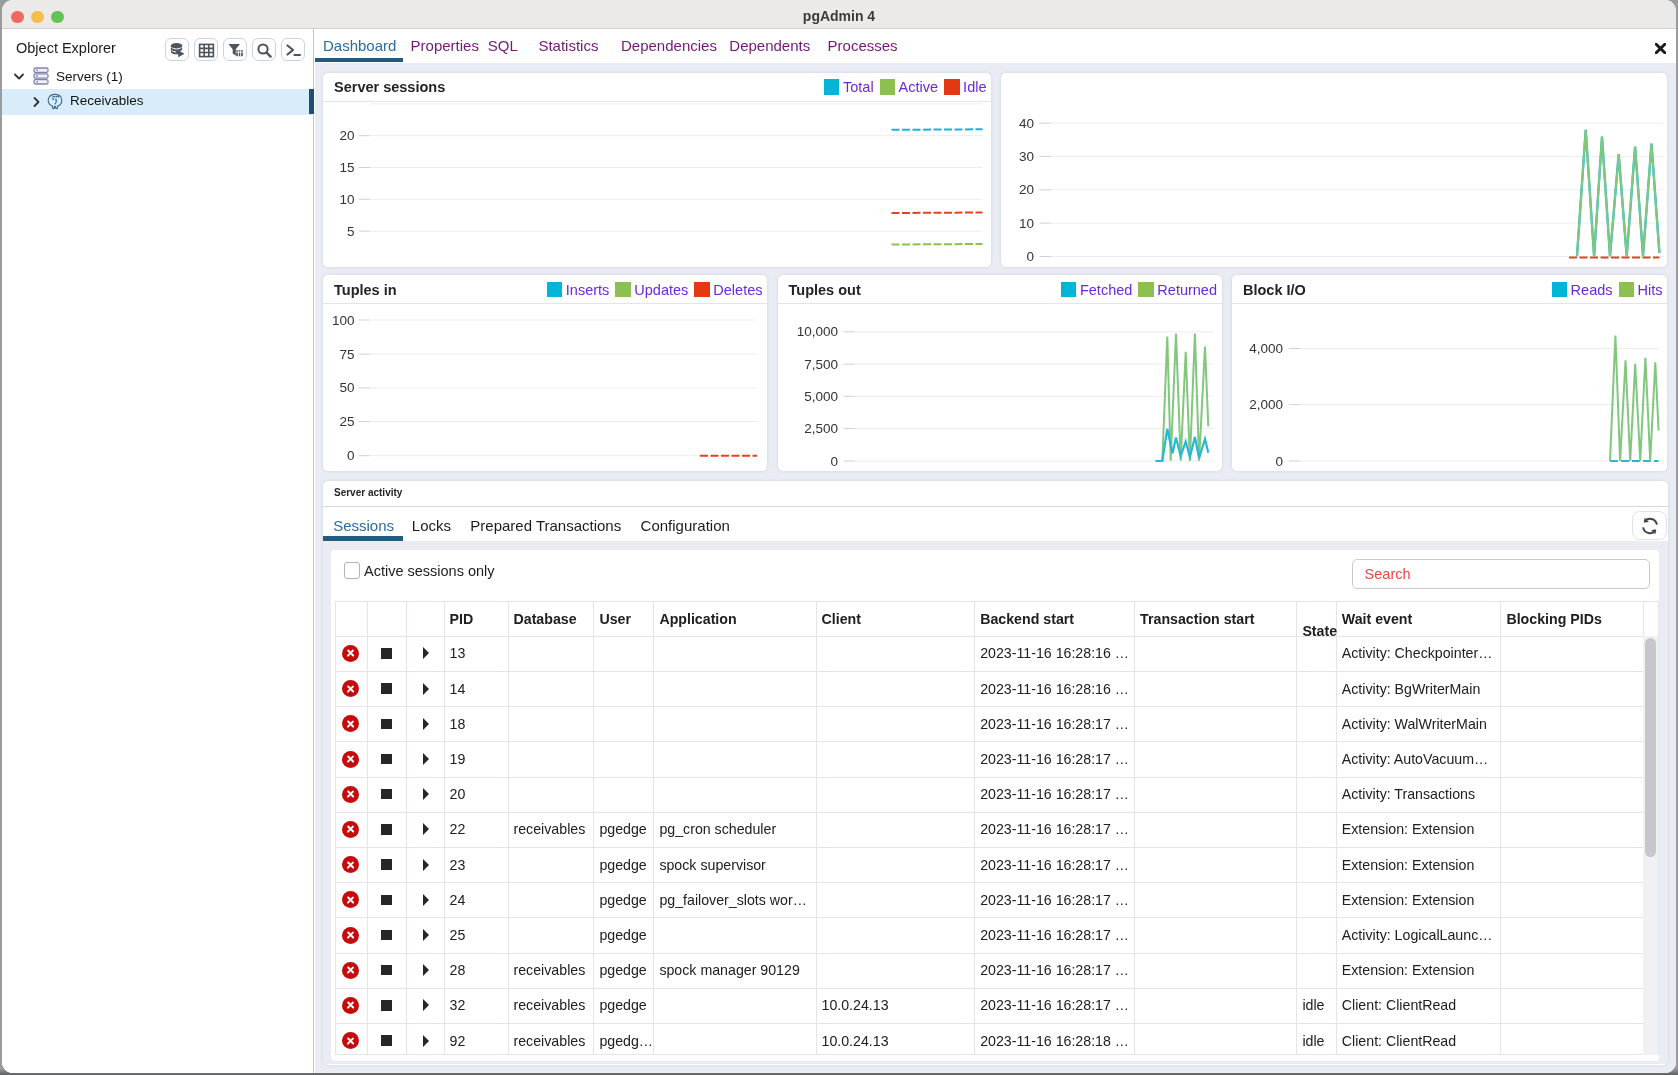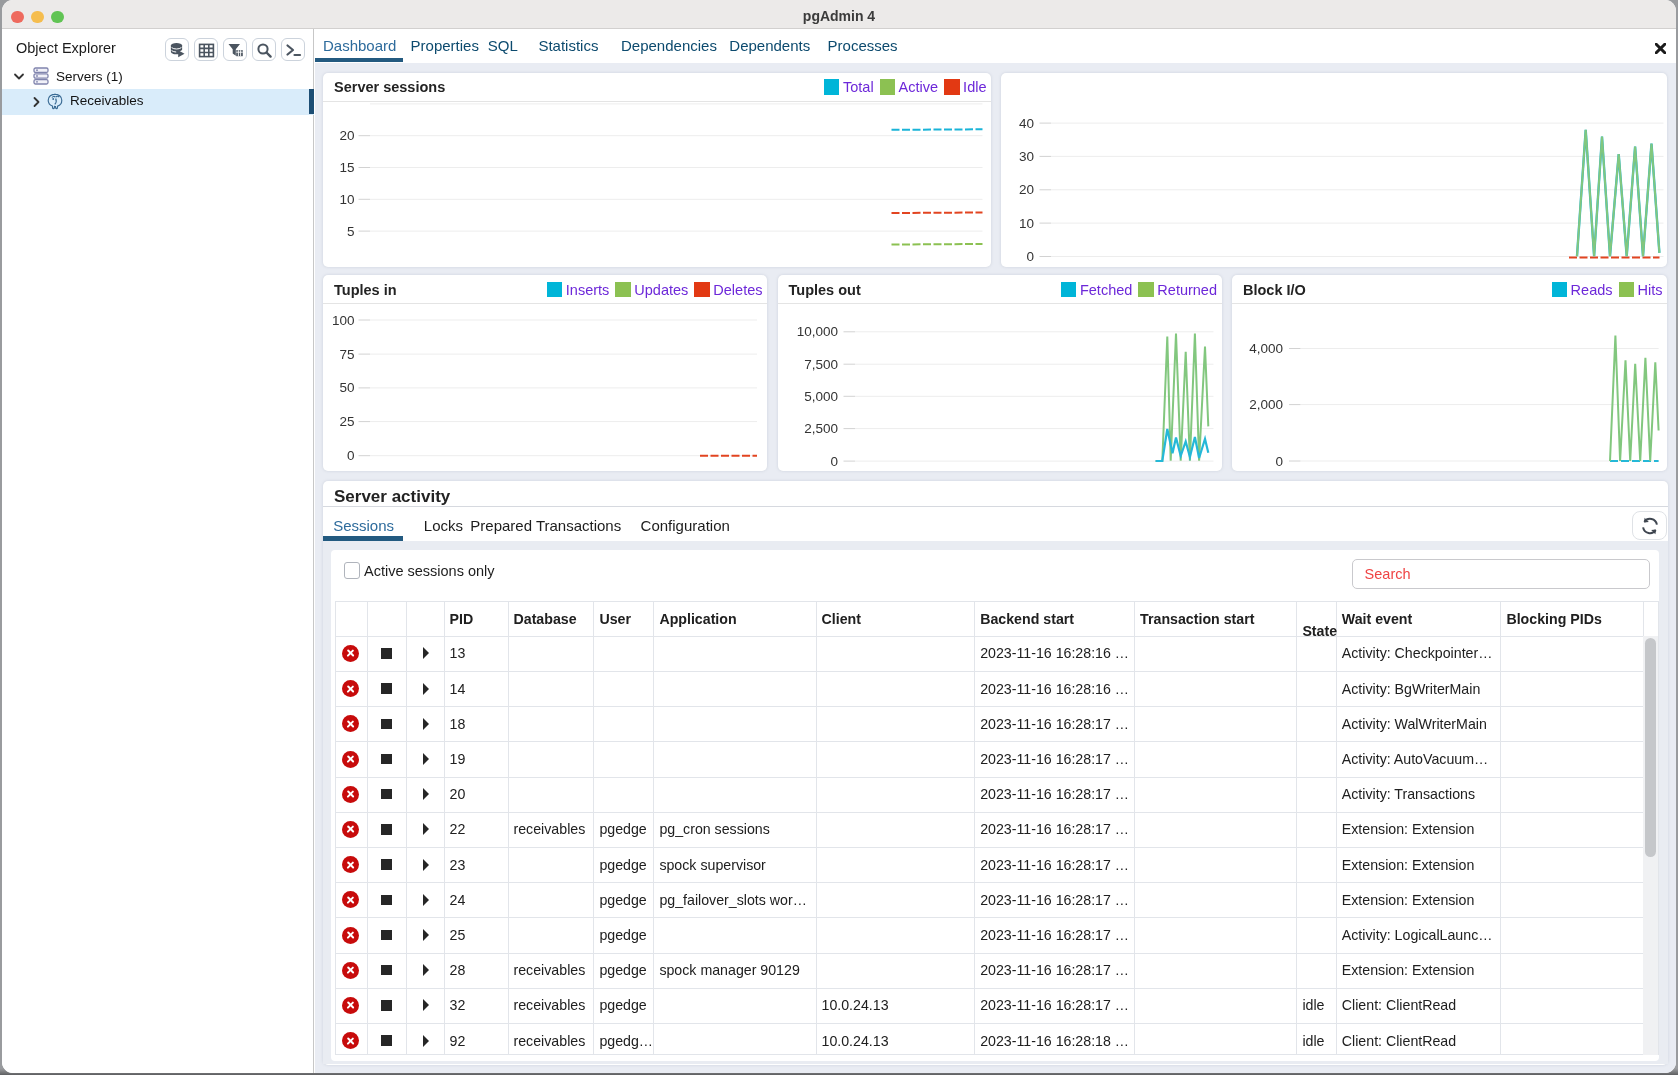--- a/index.html
+++ b/index.html
@@ -16,35 +16,35 @@
 .sidebar { position:absolute; left:0; top:29px; width:313.5px; height:1044px; background:#fff; border-right:1px solid #c7c7c7; }
 .oe-title { position:absolute; left:16px; top:40px; font-size:14.5px; color:#1c1c1c; }
 .sbtn { position:absolute; top:37.5px; width:24px; height:23px; border:1px solid #ccd3dc; border-radius:6px; background:#fff; }
 .sbtn svg { position:absolute; left:3px; top:3px; }
 .treerow { position:absolute; left:0; width:313.5px; height:25px; }
 .sel { background:#d9ecfa; }
 .selbar { position:absolute; left:309px; top:0; width:4.5px; height:25px; background:#1d4e74; }
 .tree-label { position:absolute; top:4.5px; font-size:13.5px; color:#141414; }
 
 .tabbar { position:absolute; left:314.5px; top:29px; width:1363.5px; height:33.5px; background:#fff; }
-.mtab { position:absolute; top:37px; font-size:15px; color:#0c4a6e; }
+.mtab { position:absolute; top:37px; font-size:15px; color:#701a75; }
 .mtab.active { color:#2d6b9c; }
 .underline { position:absolute; left:314.5px; top:57.8px; width:88.5px; height:4px; background:#235a80; }
 
 .content { position:absolute; left:314.5px; top:62.5px; width:1363.5px; height:1012.5px; background:#e9ecf3; }
 .panel { position:absolute; background:#fff; border-radius:5px; box-shadow:0 0 3px rgba(120,130,150,0.25); }
 .phead { position:absolute; left:0; top:0; right:0; height:29px; border-bottom:1px solid #e4e4e4; }
 .ptitle { position:absolute; left:11px; top:6.5px; font-size:14.5px; font-weight:bold; color:#232323; }
 .legend { position:absolute; right:4.5px; top:6.5px; display:flex; align-items:center; }
 .sw { width:15.5px; height:15.5px; display:inline-block; margin-right:3.5px; }
 .lg { font-size:14.5px; color:#6d28d9; margin-right:6px; }
 .lg:last-child { margin-right:0; }
 .c-teal { background:#00b5d8; } .c-green { background:#8cc152; } .c-red { background:#e23913; }
 
-.sa-title { position:absolute; font-size:17px; font-weight:bold; color:#232323; }
+.sa-title { position:absolute; font-size:10px; font-weight:bold; color:#232323; }
 .stab { position:absolute; font-size:15px; color:#1c1c1c; }
 .stab.active { color:#2d6b9c; }
 .sa-underline { position:absolute; background:#235a80; }
 .checkbox { position:absolute; width:16.5px; height:16.5px; border:1.5px solid #b0b4bc; border-radius:3px; background:#fff; }
 .cb-label { position:absolute; font-size:14.5px; color:#1c1c1c; }
 .search { position:absolute; border:1px solid #c9c9cd; border-radius:5px; background:#fff; }
 .search span { position:absolute; left:11.8px; top:6px; font-size:14.5px; color:#ef4444; }
 
 .grid { position:absolute; background:#fff; overflow:hidden; }
 .vline { position:absolute; width:1px; background:#e2e5ea; }
@@ -341,21 +341,21 @@
       </g>
       <line x1="378" y1="157" x2="426.6" y2="157" stroke="#25b8d8" stroke-width="2.2" stroke-dasharray="8 3"></line>
       <polyline points="378,157 383.4,31.5 388.1,157 393.5,56.2 398.2,157 403.2,59.9 408.2,157 413.4,53.7 418.2,157 423.3,58.2 426.6,126.5" fill="none" stroke="#82c77e" stroke-width="2"></polyline>
     </svg>
   </div>
 
   <div class="panel" style="left:323px; top:481px; width:1344.5px; height:583.5px;"></div>
   <div class="sa-title" style="left:334px; top:487px;">Server activity</div>
   <div class="abs" style="left:323px; top:506px; width:1344.5px; height:1px; background:#d6d9df;"></div>
   <div class="stab active" style="left:333.2px; top:516.5px;">Sessions</div>
-  <div class="stab" style="left:411.8px; top:516.5px;margin-left:12px;">Locks</div>
+  <div class="stab" style="left:411.8px; top:516.5px;">Locks</div>
   <div class="stab" style="left:470.3px; top:516.5px;">Prepared Transactions</div>
   <div class="stab" style="left:640.6px; top:516.5px;">Configuration</div>
   <div class="sa-underline" style="left:323px; top:536px; width:80px; height:4.5px;"></div>
   <div class="abs" style="left:323px; top:541px; width:1344.5px; height:523.3px; background:#e9ecf2;"></div>
   <div class="abs" style="left:331px; top:550px; width:1328px; height:510.5px; background:#fff; border-radius:4px;"></div>
   <div class="abs" style="left:1632px; top:510.5px; width:34.5px; height:29px; border:1px solid #dfe2e6; border-radius:8px; background:#fff;"></div>
   <svg class="abs" style="left:1639.5px; top:515.5px;" width="20" height="20" viewBox="0 0 20 20">
     <g fill="none" stroke="#3f4650" stroke-width="2">
       <path d="M16.9 8.6 A 7 7 0 0 0 4.3 5.8"></path>
       <path d="M3.1 11.4 A 7 7 0 0 0 15.7 14.2"></path>
@@ -436,21 +436,21 @@
     <div class="tricon" style="left:88.1px; top:187.7px;"></div>
     <div class="cell" style="left:115.0px; top:185.6px;">20</div>
     <div class="cell" style="left:645.7px; top:185.6px;">2023-11-16 16:28:17 …</div>
     <div class="cell" style="left:1007.3px; top:185.6px;">Activity: Transactions</div>
     <div class="ricon" style="left:7.2px; top:220.4px;"></div>
     <div class="sqicon" style="left:46.6px; top:223.6px;"></div>
     <div class="tricon" style="left:88.1px; top:222.9px;"></div>
     <div class="cell" style="left:115.0px; top:220.8px;">22</div>
     <div class="cell" style="left:179.0px; top:220.8px;">receivables</div>
     <div class="cell" style="left:264.9px; top:220.8px;">pgedge</div>
-    <div class="cell" style="left:324.9px; top:220.8px;">pg_cron sessions</div>
+    <div class="cell" style="left:324.9px; top:220.8px;">pg_cron scheduler</div>
     <div class="cell" style="left:645.7px; top:220.8px;">2023-11-16 16:28:17 …</div>
     <div class="cell" style="left:1007.3px; top:220.8px;">Extension: Extension</div>
     <div class="ricon" style="left:7.2px; top:255.6px;"></div>
     <div class="sqicon" style="left:46.6px; top:258.8px;"></div>
     <div class="tricon" style="left:88.1px; top:258.1px;"></div>
     <div class="cell" style="left:115.0px; top:256.0px;">23</div>
     <div class="cell" style="left:264.9px; top:256.0px;">pgedge</div>
     <div class="cell" style="left:324.9px; top:256.0px;">spock supervisor</div>
     <div class="cell" style="left:645.7px; top:256.0px;">2023-11-16 16:28:17 …</div>
     <div class="cell" style="left:1007.3px; top:256.0px;">Extension: Extension</div>

